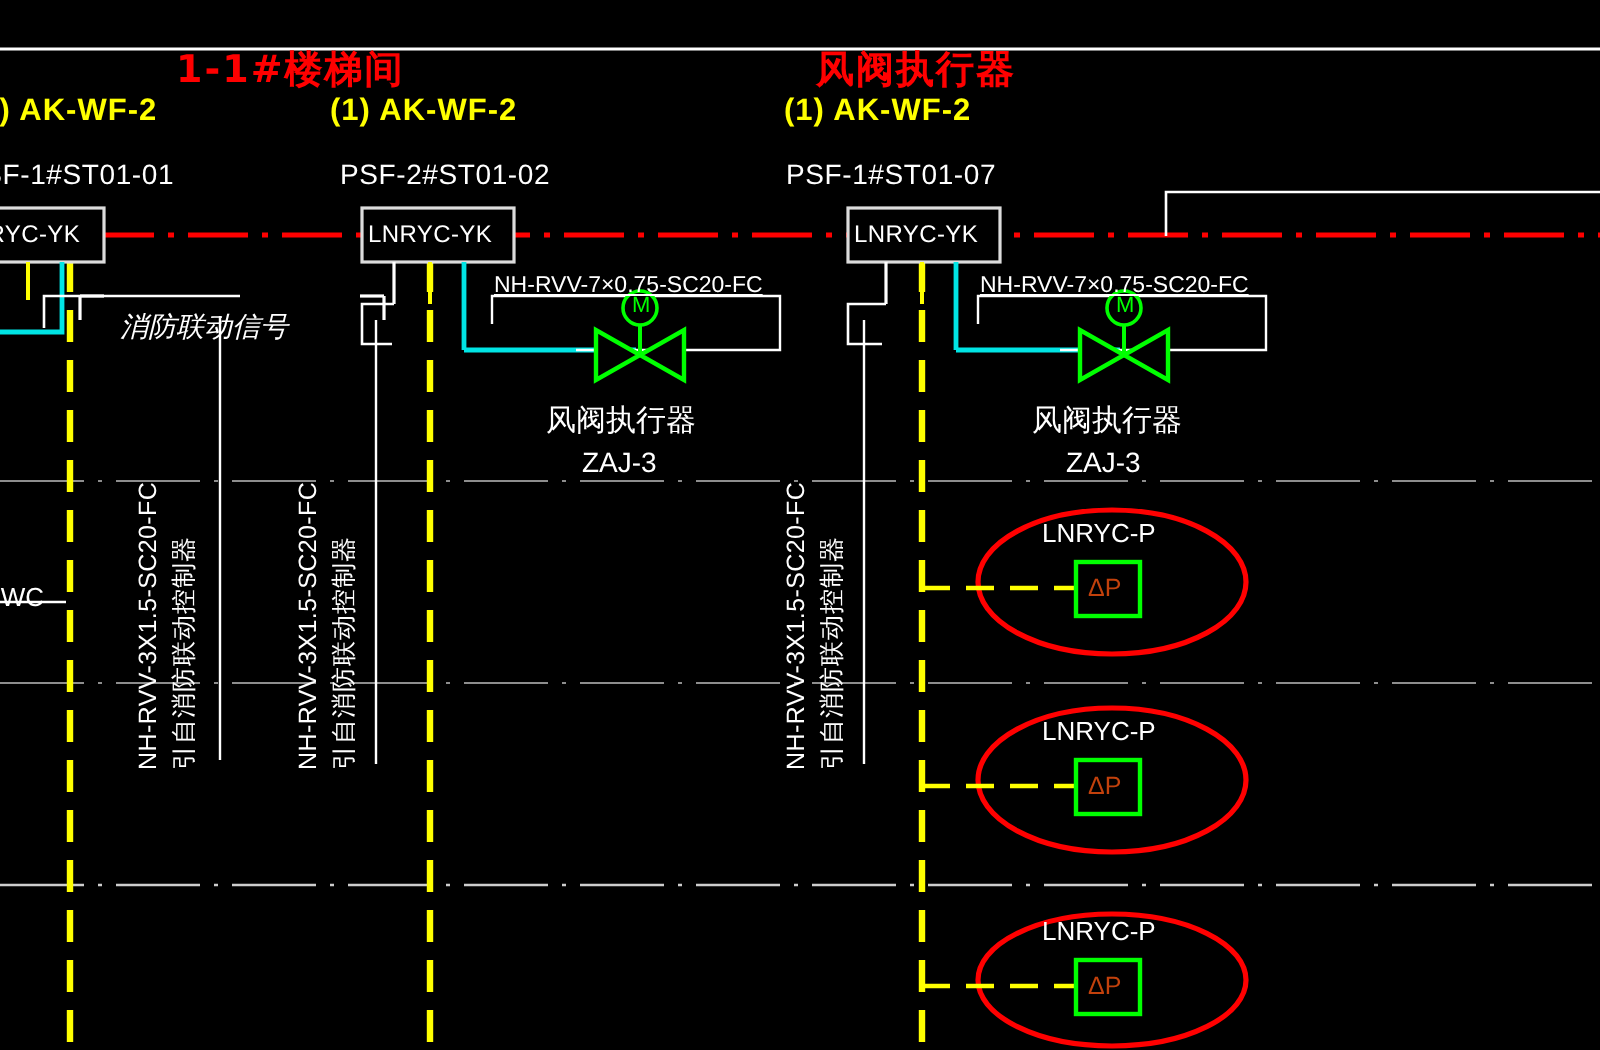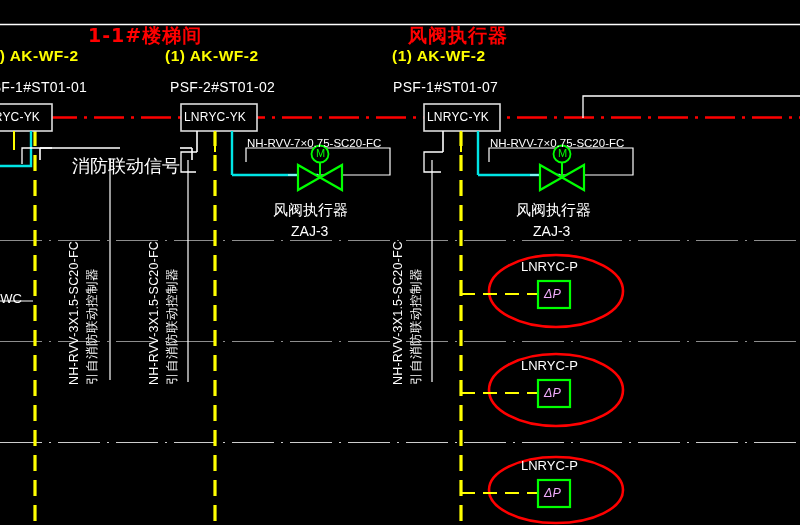--- a/index.html
+++ b/index.html
@@ -34,20 +34,21 @@
     letter-spacing: 0px;
   }
   .cad-label {
     color: #ffffff;
     font-size: 13px;
     font-weight: 400;
   }
   .cad-label-sm {
     color: #ffffff;
     font-size: 11.5px;
+    text-decoration: underline;
   }
   .room-title {
     color: #ff0000;
     font-size: 19px;
     font-weight: 700;
     letter-spacing: 1px;
     margin-top: 20px;
   }
   .tag-yellow {
     color: #ffff00;
@@ -59,23 +60,22 @@
     color: #ffffff;
     font-size: 14px;
     letter-spacing: 0.3px;
   }
   .box-text {
     color: #ffffff;
     font-size: 12px;
     letter-spacing: 0.2px;
   }
   .dp-text {
-    color: #f0abfc;
+    color: #c2410c;
     font-size: 12.5px;
-    font-style: italic;
   }
   .vert {
     transform-origin: 0 0;
     transform: rotate(-90deg);
   }
   .vtxt {
     color: #ffffff;
     font-size: 12.5px;
     letter-spacing: 0.2px;
   }
@@ -195,21 +195,21 @@
 
   <div class="txt tag-yellow" style="left:165px; top:48px;">(1) AK-WF-2</div>
   <div class="txt tag-white" style="left:170px; top:80px;">PSF-2#ST01-02</div>
   <div class="txt box-text" style="left:184px; top:111px;">LNRYC-YK</div>
 
   <div class="txt tag-yellow" style="left:392px; top:48px;">(1) AK-WF-2</div>
   <div class="txt tag-white" style="left:393px; top:80px;">PSF-1#ST01-07</div>
   <div class="txt box-text" style="left:427px; top:111px;">LNRYC-YK</div>
 
 
-  <div class="txt cad-label cn" style="left:72px; top:157px; font-size:18px;">消防联动信号</div>
+  <div class="txt cad-label cn" style="left:60px; top:157px; font-size:14px;font-style:italic;">消防联动信号</div>
 
   <div class="txt cad-label" style="left:-4px; top:292px;">-WC</div>
 
   <div class="txt cad-label-sm" style="left:247px; top:138px;">NH-RVV-7×0.75-SC20-FC</div>
   <div class="txt cad-label-sm" style="left:490px; top:138px;">NH-RVV-7×0.75-SC20-FC</div>
 
   <div class="txt cad-label cn" style="left:273px; top:203px; font-size:15px;">风阀执行器</div>
   <div class="txt cad-label" style="left:291px; top:224px; font-size:14px;">ZAJ-3</div>
   <div class="txt cad-label cn" style="left:516px; top:203px; font-size:15px;">风阀执行器</div>
   <div class="txt cad-label" style="left:533px; top:224px; font-size:14px;">ZAJ-3</div>

